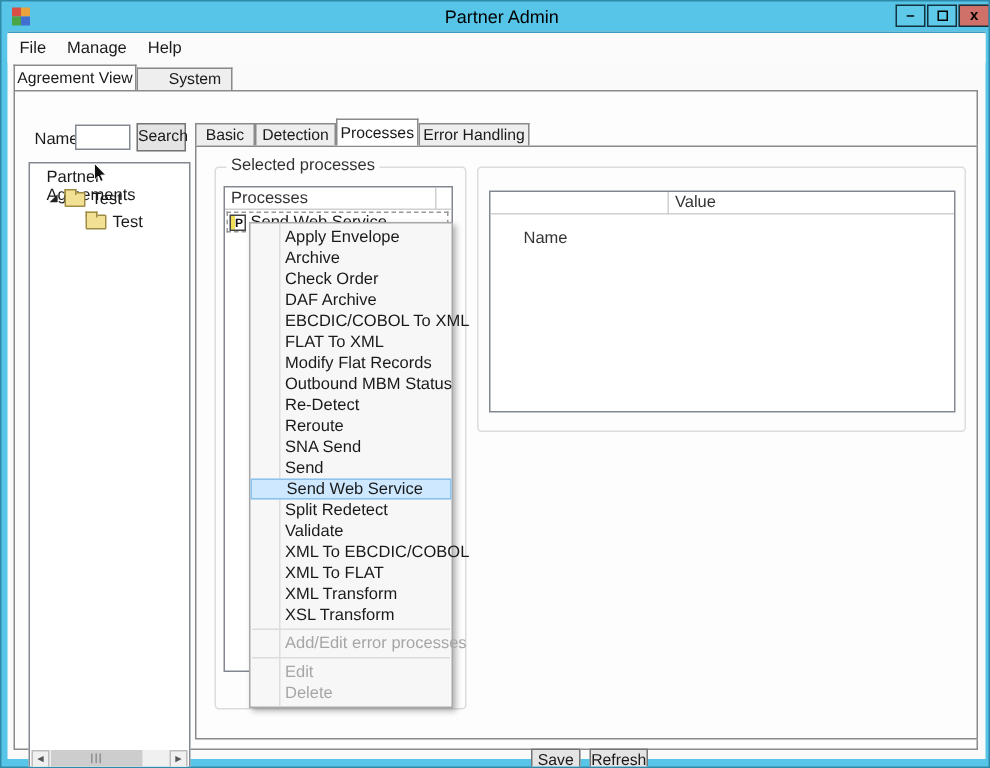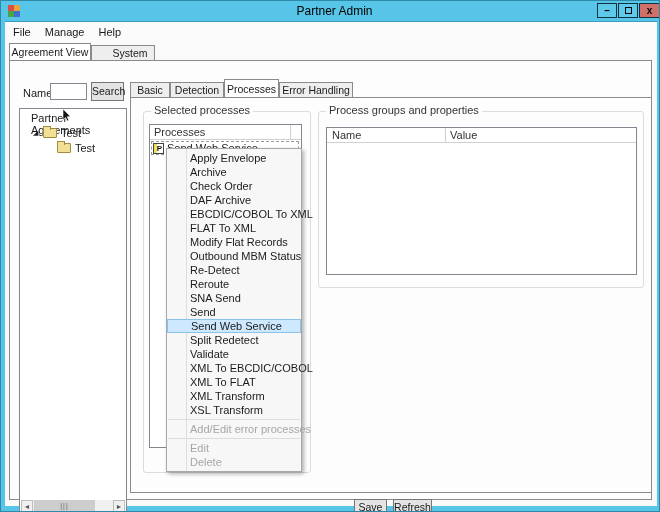--- a/index.html
+++ b/index.html
@@ -64,21 +64,21 @@
   
   .listbox { position:absolute; left:5px; top:12px; width:153px; height:324px; border:1px solid #828790; background:#fff; }
   .lb-header { position:absolute; left:0; top:0; right:0; height:15px; border-bottom:1px solid #d0d0d0; line-height:15px; padding-left:4px; color:#333; }
   .lb-colline { position:absolute; top:0; height:15px; left:140px; width:1px; background:#d0d0d0; }
   .lb-item { position:absolute; left:1px; top:16px; right:2px; height:14px; border:1px dashed #999; line-height:12px; }
   .proc-icon { position:absolute; left:1px; top:1px; width:11px; height:11px; border:1px solid #444; background:linear-gradient(90deg,#f0df55 0 3px,#fff 3px); color:#111; font-size:8px; font-weight:bold; text-align:right; line-height:10px; padding-right:1px; }
   .lb-item span.txt { position:absolute; left:15px; top:0; }
   
   .proptable { position:absolute; left:7px; top:15px; width:311px; height:148px; border:1px solid #828790; background:#fff; }
   .pt-head { position:absolute; left:0; right:0; top:0; height:15px; border-bottom:1px solid #d0d0d0; line-height:15px; color:#333; }
-  .pt-head .c1 { position:absolute; left:5px; }
+  .pt-head .c1 { position:absolute; left:22px;margin-top:24px; }
   .pt-head .c2 { position:absolute; left:123px; }
   .pt-vline { position:absolute; left:118px; top:0; height:15px; width:1px; background:#d0d0d0; }
   
   .footer-btn { position:absolute; top:438px; height:17px; background:#e4e4e4; border:1px solid #757575; font-size:10.5px; text-align:center; line-height:15px; }
   .save-btn { left:344px; width:33px; }
   .refresh-btn { left:383px; width:39px; }
   
   .ctxmenu { position:absolute; left:165px; top:147px; width:136px; background:#f7f7f7; border:1px solid #a8a8a8; box-shadow:2px 2px 4px rgba(0,0,0,.3); z-index:10; padding:2px 0; }
   .ctxmenu:before { content:""; position:absolute; left:19px; top:0; bottom:0; width:1px; background:#dedede; }
   .mi { position:relative; height:14px; line-height:14px; padding-left:23px; white-space:nowrap; }
@@ -154,21 +154,20 @@
             <div class="lb-header">Processes</div>
             <div class="lb-colline"></div>
             <div class="lb-item">
               <span class="proc-icon">P</span>
               <span class="txt">Send Web Service</span>
             </div>
           </div>
         </div>
 
         <div class="groupbox gb-props">
-          <span class="gb-label">Process groups and properties</span>
           <div class="proptable">
             <div class="pt-head">
               <span class="c1">Name</span>
               <span class="c2">Value</span>
             </div>
             <div class="pt-vline"></div>
           </div>
         </div>
 
       </div>

